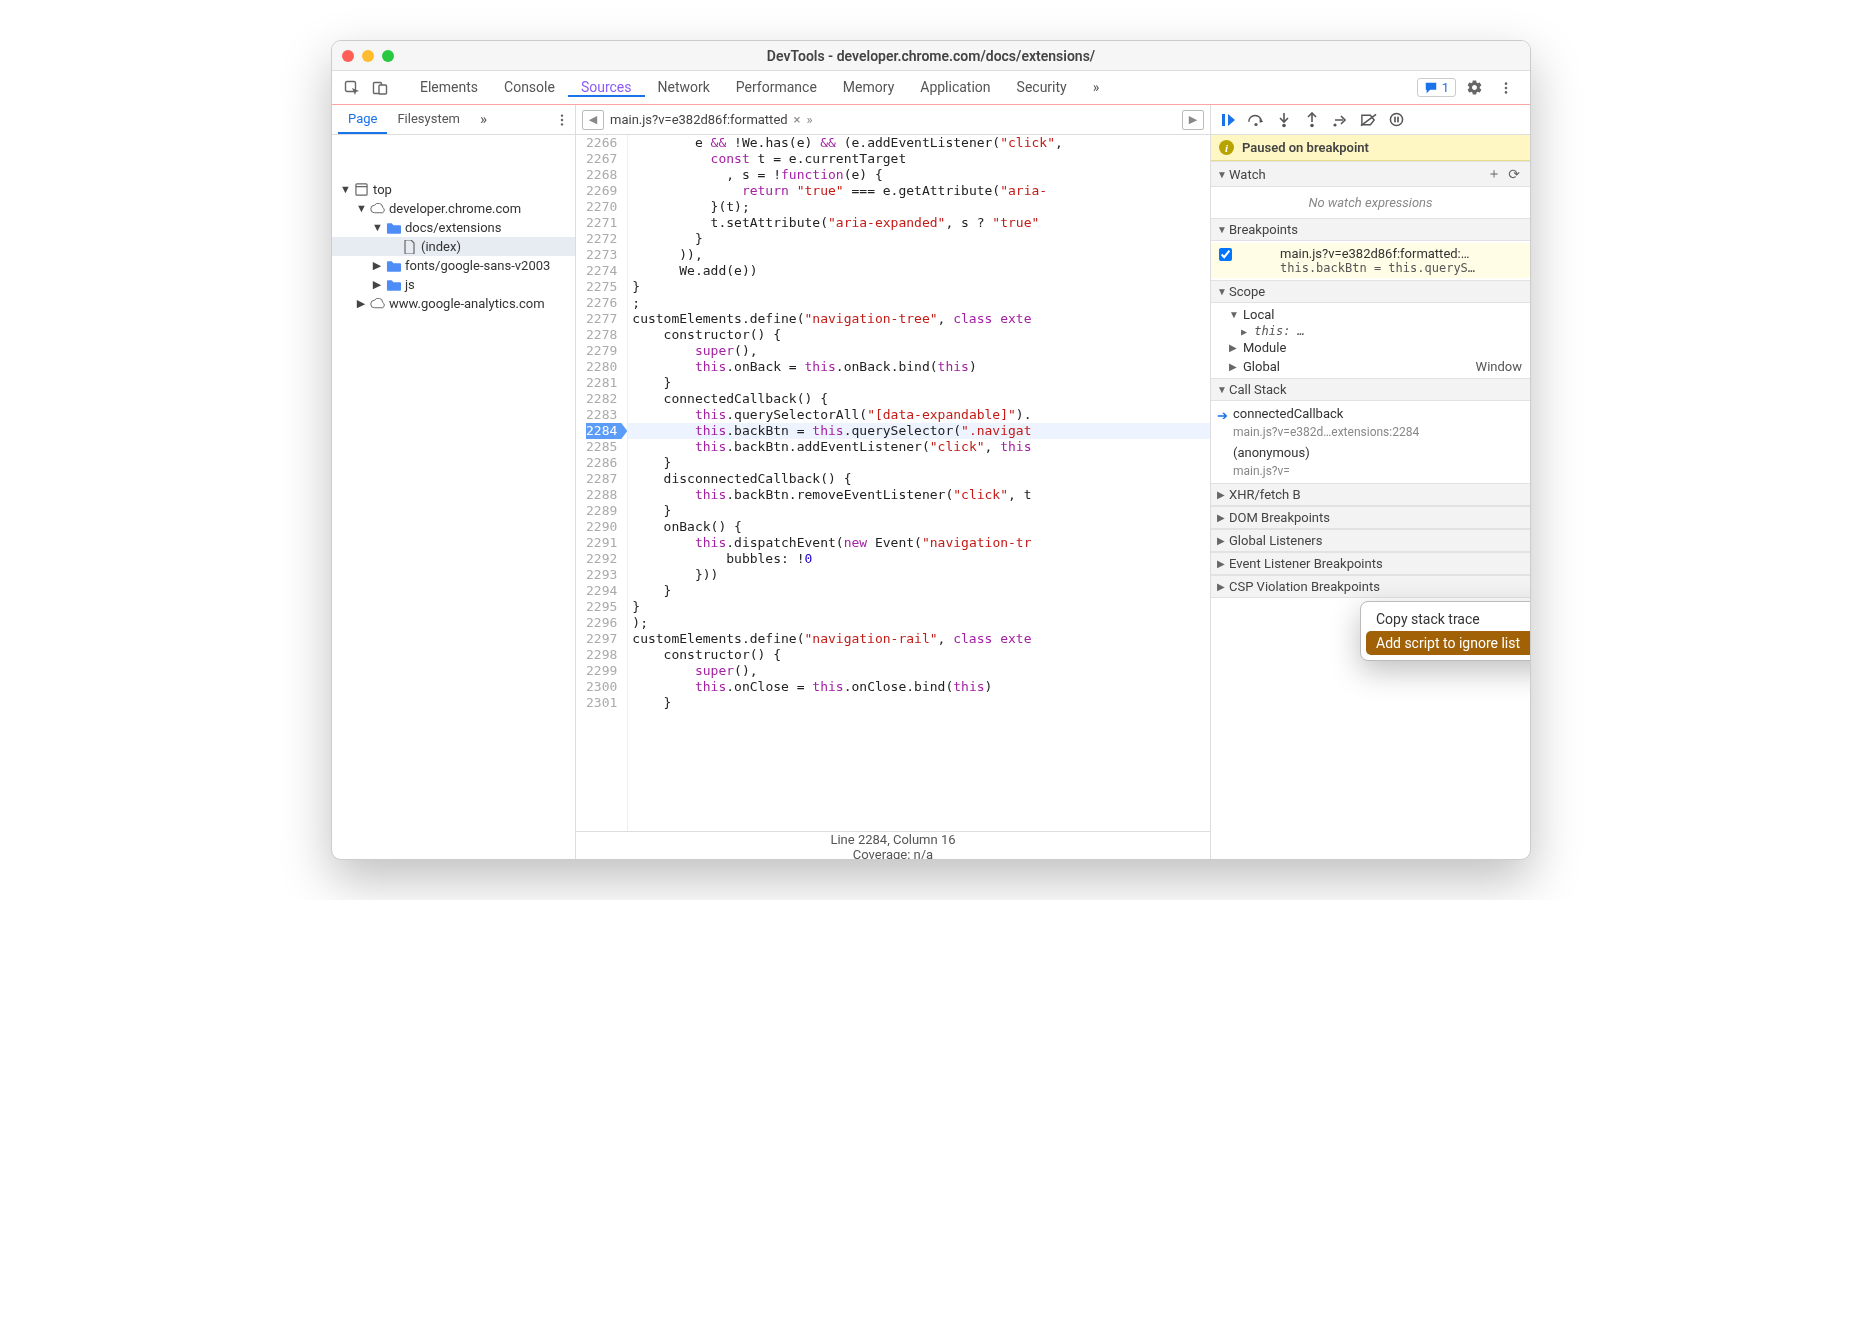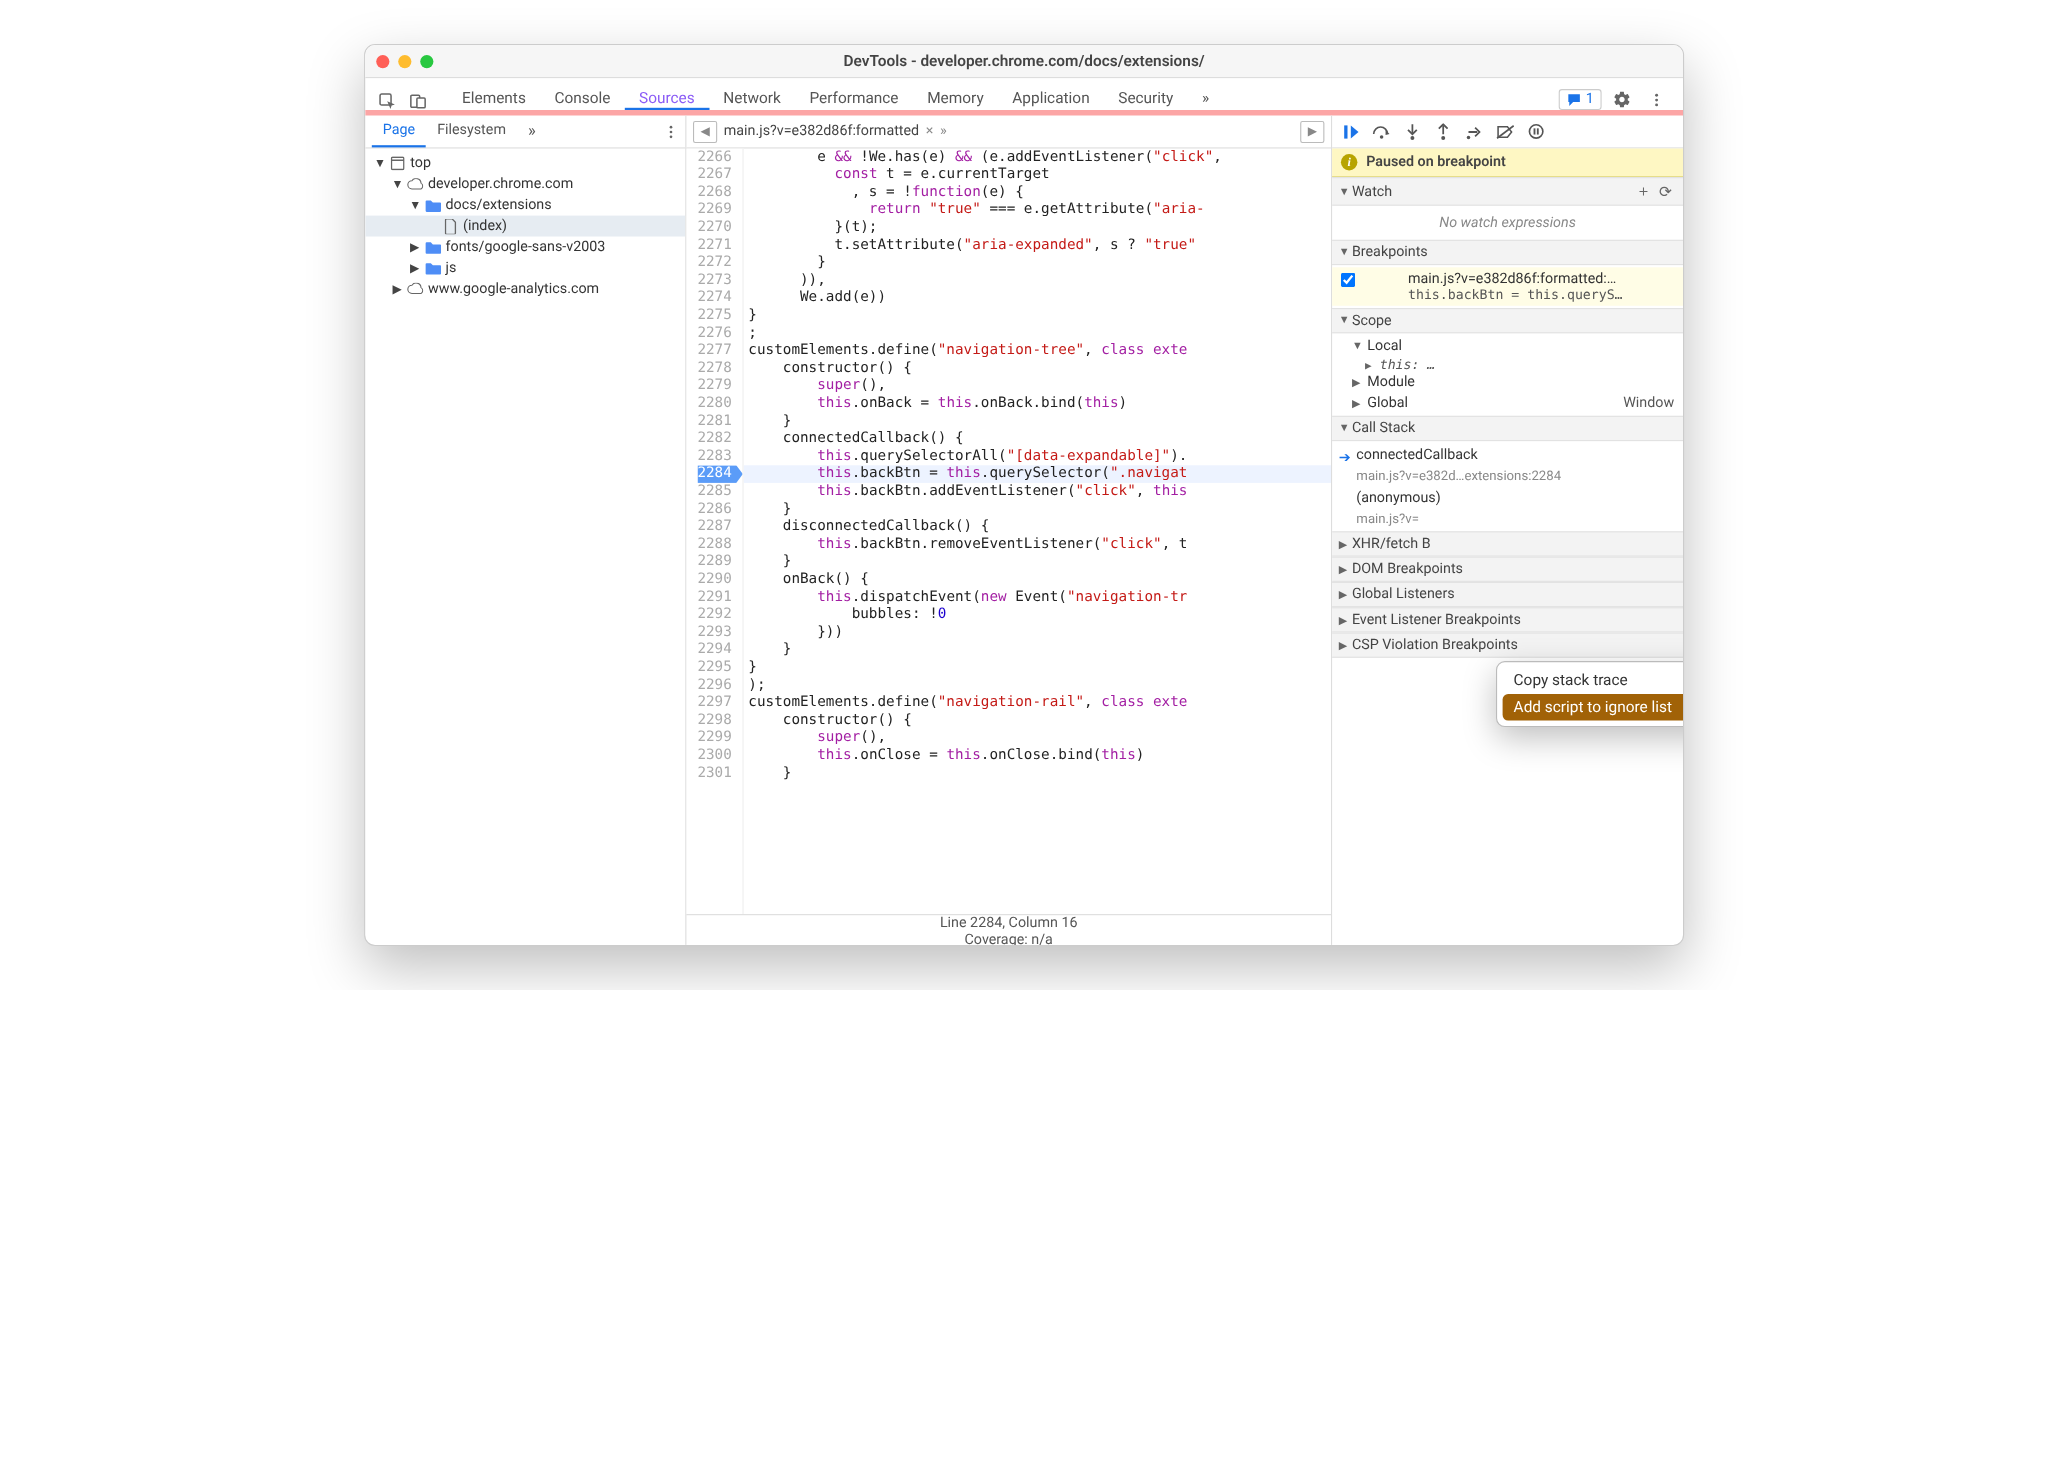--- a/index.html
+++ b/index.html
@@ -35,23 +35,23 @@
   .traffic-lights { display: flex; gap: 8px; }
   .tl { width: 12px; height: 12px; border-radius: 50%; }
   .tl.red { background:#ff5f57; } .tl.yellow{background:#febc2e;} .tl.green{background:#28c840;}
   .titlebar .title {
     position:absolute; left:0; right:0; text-align:center;
     font-weight:600; font-size:14px; color:#444;
   }
   
   .maintabs {
     height: 34px;
-    border-bottom: 5px solid #fca5a5;
+    border-bottom: 1px solid #fca5a5;
     display: flex;
-    align-items: flex-end;
+    align-items: center;
     padding: 0 6px;
   }
   .maintabs .icon-btn {
     width: 28px; display:flex; align-items:center; justify-content:center;
     color:#555; cursor:pointer;
   }
   .maintabs .divider { width:1px; background:#ddd; margin: 6px 6px; }
   .maintabs .tab {
     padding: 0 13px; display:flex; align-items:center;
     color:#555; cursor:pointer; font-size:14px;
@@ -62,21 +62,21 @@
   .maintabs .rightbtns { display:flex; align-items:center; gap:4px; padding-right:4px;}
   .badge-btn {
     display:flex; align-items:center; gap:4px;
     border:1px solid #ccc; border-radius:3px; padding:1px 6px;
     color:#1a73e8; font-size:13px;
   }
   
   .body3 {
     flex:1; display:flex; min-height:0;
   }
-  .col-left { width: 292px; border-right:1px solid #ddd; display:flex; flex-direction:column; }
+  .col-left { width: 244px; border-right:1px solid #ddd; display:flex; flex-direction:column;gap:41px; }
   .col-mid  { flex:1; display:flex; flex-direction:column; min-width:0; }
   .col-right{ width: 320px; border-left:1px solid #ddd; display:flex; flex-direction:column; position:relative; }
   
   .left-tabs {
     height: 30px; border-bottom:1px solid #ddd;
     display:flex; align-items:stretch; padding-left:6px;
   }
   .left-tabs .ltab {
     padding: 0 10px; display:flex; align-items:center; font-size:13px; color:#555;
     border-bottom:2px solid transparent; cursor:pointer;

